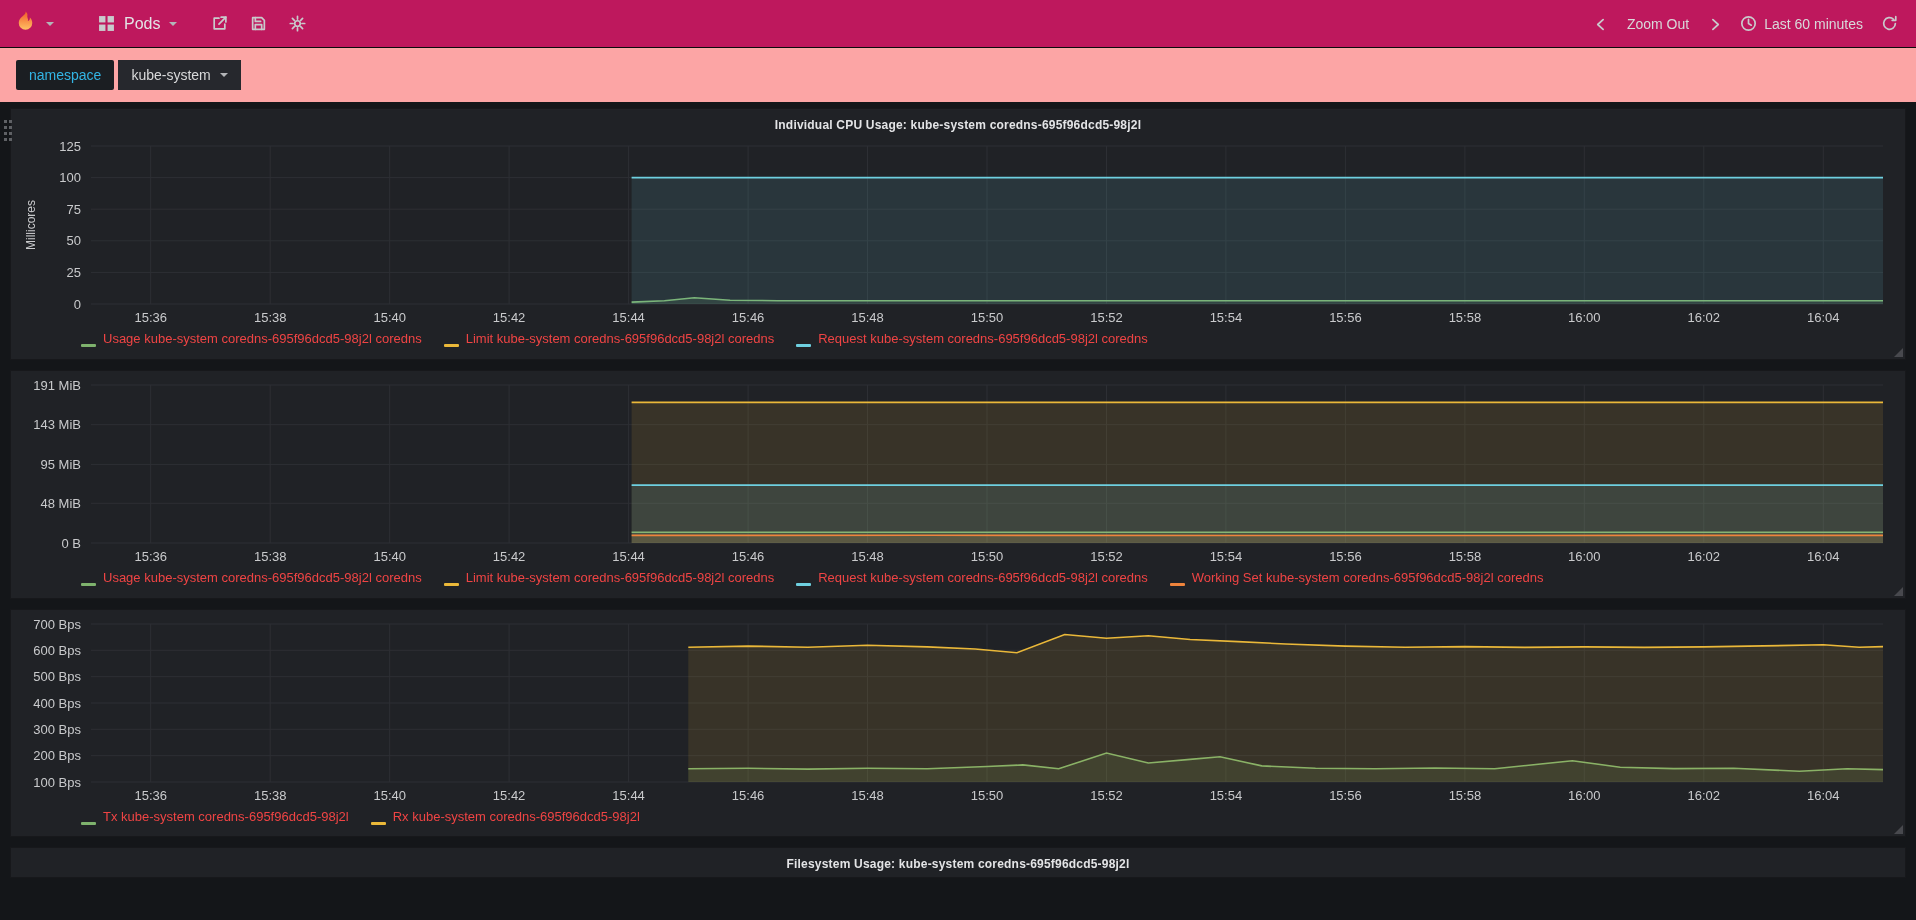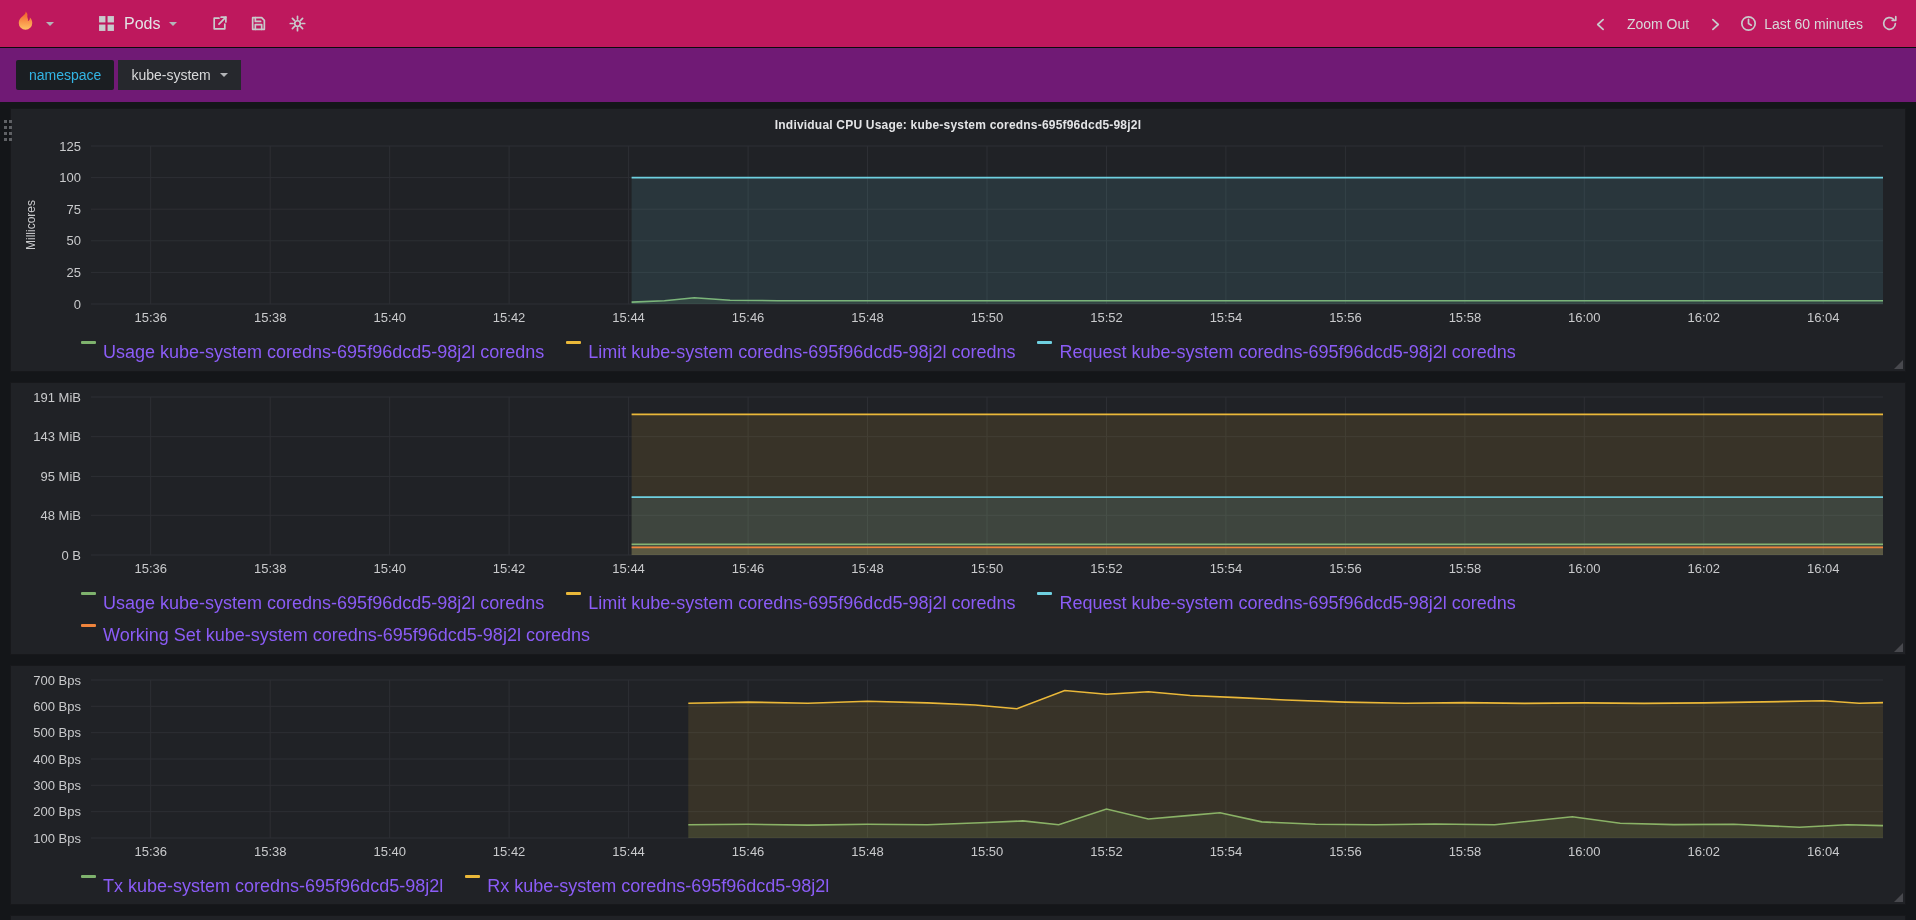--- a/index.html
+++ b/index.html
@@ -16,36 +16,36 @@
   .nav-actions{display:flex;align-items:center;gap:6px;margin-left:14px}
   .icon-btn{background:none;border:none;padding:6px 8px;cursor:pointer;display:flex;
     align-items:center;color:#c9cacc}
   .text-btn{background:none;border:none;color:#d8d9da;font-size:14px;cursor:pointer;
     padding:6px 8px;display:flex;align-items:center;gap:7px;font-family:inherit}
   .nav-right{margin-left:auto;display:flex;align-items:flex-end;gap:2px}
   .caret{width:0;height:0;border-left:4px solid transparent;border-right:4px solid transparent;
     border-top:4px solid #b3b5b8;display:inline-block}
 
   
-  .submenu{display:flex;padding:12px 16px;background:#701a75}
+  .submenu{display:flex;padding:12px 16px;background:#fca5a5}
   .var-group{display:flex;gap:4px;margin-right:22px}
   .var-label{background:#1b1e22;color:#33b5e5;padding:7px 13px;font-size:14px;border-radius:2px}
   .var-value{background:#26282d;color:#d8d9da;border:none;padding:7px 13px;font-size:14px;
     display:flex;align-items:center;gap:9px;cursor:pointer;border-radius:0;font-family:inherit}
 
   
   .dash{padding:6px 10px 0}
   .panel{position:relative;background:#202226;border:1px solid #17181b;margin-bottom:10px;
     padding:4px 8px 2px}
   .panel-title{font-size:12px;font-weight:700;color:#e3e4e6;text-align:center;
     padding:5px 0 4px;cursor:pointer;letter-spacing:.2px}
   .chart{display:block;width:100%}
   .legend{margin:1px 0 5px 62px;line-height:1.25}
-  .legend-item{display:inline-flex;align-items:flex-start;margin-right:22px;font-size:18px;
-    color:#8b5cf6;cursor:pointer}
+  .legend-item{display:inline-flex;align-items:flex-end;margin-right:22px;font-size:13px;
+    color:#ef4444;cursor:pointer}
   .legend-line{display:inline-block;width:15px;height:3px;border-radius:1px;margin-right:7px}
   .resize-handle{position:absolute;right:2px;bottom:2px;width:0;height:0;
     border-bottom:9px solid #55575c;border-left:9px solid transparent;opacity:.75;cursor:nwse-resize}
   .row-handle{position:absolute;left:4px;top:120px;width:3px;height:3px;background:#5f6165;cursor:grab;
     box-shadow:5px 0 #5f6165,0 6px #5f6165,5px 6px #5f6165,0 12px #5f6165,5px 12px #5f6165,0 18px #5f6165,5px 18px #5f6165}
   svg.ico{stroke:#c9cacc;fill:none;stroke-width:1.6;stroke-linecap:round;stroke-linejoin:round}
 </style>
 </head>
 <body>
 

